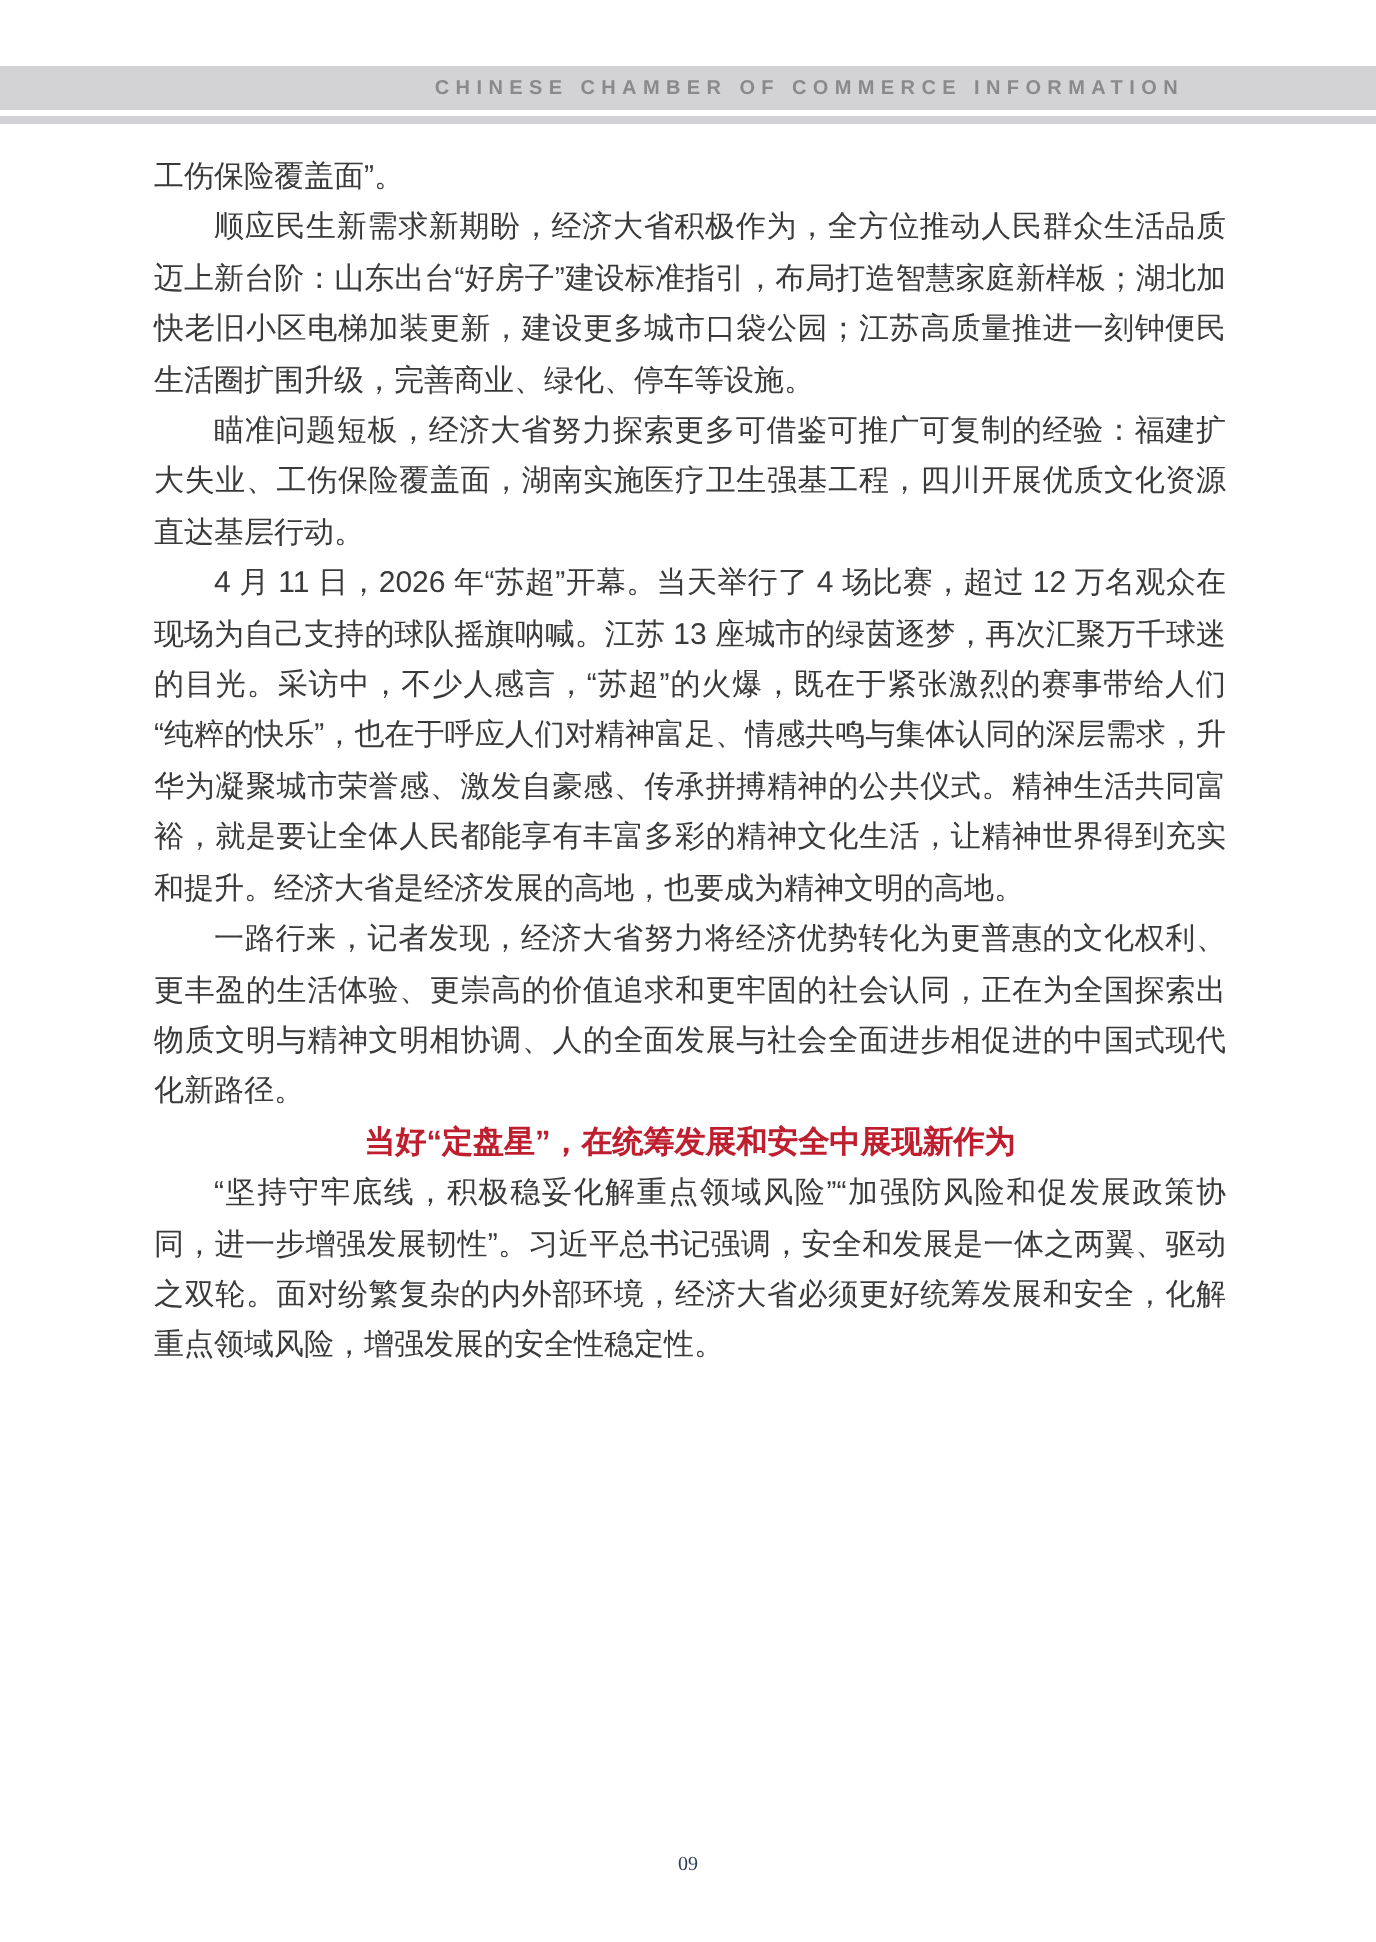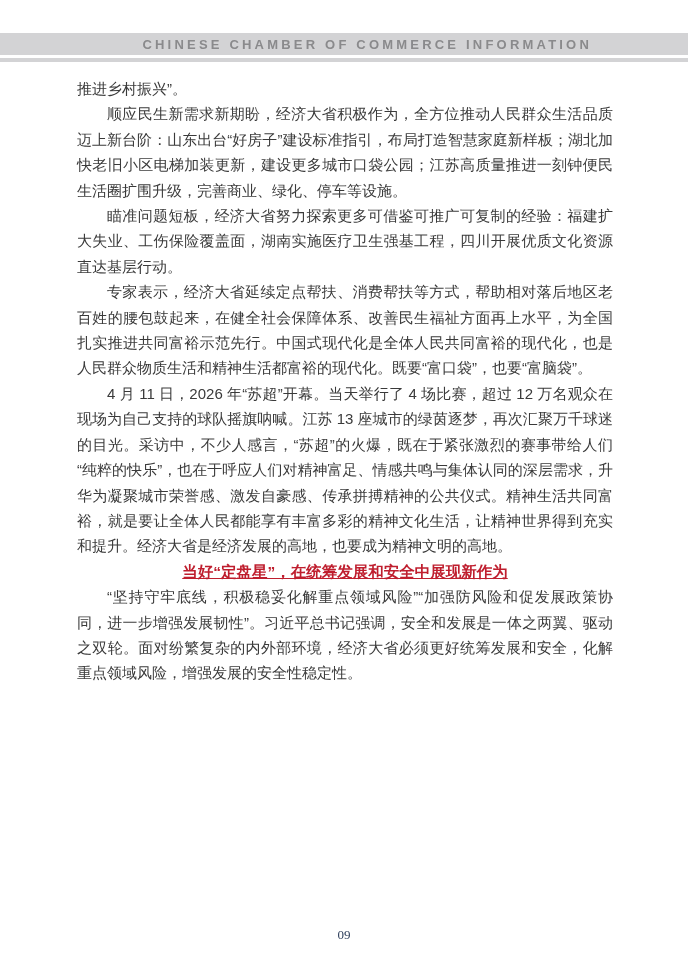--- a/index.html
+++ b/index.html
@@ -14,21 +14,21 @@
 
   
   .header-bar {
     position: absolute; left: 0; top: 33px;
     width: 100%; height: 22px;
     background: var(--header-bar, #d3d3d5);
     display: flex; align-items: center; justify-content: flex-end;
     box-sizing: border-box; padding-right: 96px;
   }
   .header-bar span {
-    font-size: 13px; font-weight: bold;
+    font-size: 10px; font-weight: bold;
     letter-spacing: 3.2px;
     color: var(--header-text, #8a8a8c);
     white-space: nowrap;
   }
   .header-rule {
     position: absolute; left: 0; top: 58px;
     width: 100%; height: 4px;
     background: var(--header-bar, #d3d3d5);
   }
 
@@ -45,49 +45,48 @@
   }
   .content p { margin: 0; text-indent: 2em; }
   .content p.continuation { text-indent: 0; }
   .content h2 {
     margin: 0;
     font-size: 15.5px;
     line-height: 25.4px;
     font-weight: bold;
     text-align: center;
     color: var(--heading-red, #bf1e2e);
-    text-decoration: underline;
   }
 
   
   .page-number {
     position: absolute;
     left: 0; top: 927px; width: 100%;
     text-align: center;
     font-family: "Liberation Serif", "DejaVu Serif", serif;
-    font-size: 13px;
+    font-size: 10px;
     color: var(--page-number, #2e3f5c);
   }
 </style>
 </head>
 <body>
 
 <div class="page">
 
   <div class="header-bar">
     <span>CHINESE CHAMBER OF COMMERCE INFORMATION</span>
   </div>
   <div class="header-rule"></div>
 
   <div class="content">
-    <p class="continuation">推进乡村振兴”。</p>
+    <p class="continuation">工伤保险覆盖面”。</p>
     <p>顺应民生新需求新期盼，经济大省积极作为，全方位推动人民群众生活品质迈上新台阶：山东出台“好房子”建设标准指引，布局打造智慧家庭新样板；湖北加快老旧小区电梯加装更新，建设更多城市口袋公园；江苏高质量推进一刻钟便民生活圈扩围升级，完善商业、绿化、停车等设施。</p>
     <p>瞄准问题短板，经济大省努力探索更多可借鉴可推广可复制的经验：福建扩大失业、工伤保险覆盖面，湖南实施医疗卫生强基工程，四川开展优质文化资源直达基层行动。</p>
-    <p>专家表示，经济大省延续定点帮扶、消费帮扶等方式，帮助相对落后地区老百姓的腰包鼓起来，在健全社会保障体系、改善民生福祉方面再上水平，为全国扎实推进共同富裕示范先行。中国式现代化是全体人民共同富裕的现代化，也是人民群众物质生活和精神生活都富裕的现代化。既要“富口袋”，也要“富脑袋”。</p>
     <p>4 月 11 日，2026 年“苏超”开幕。当天举行了 4 场比赛，超过 12 万名观众在现场为自己支持的球队摇旗呐喊。江苏 13 座城市的绿茵逐梦，再次汇聚万千球迷的目光。采访中，不少人感言，“苏超”的火爆，既在于紧张激烈的赛事带给人们“纯粹的快乐”，也在于呼应人们对精神富足、情感共鸣与集体认同的深层需求，升华为凝聚城市荣誉感、激发自豪感、传承拼搏精神的公共仪式。精神生活共同富裕，就是要让全体人民都能享有丰富多彩的精神文化生活，让精神世界得到充实和提升。经济大省是经济发展的高地，也要成为精神文明的高地。</p>
+    <p>一路行来，记者发现，经济大省努力将经济优势转化为更普惠的文化权利、更丰盈的生活体验、更崇高的价值追求和更牢固的社会认同，正在为全国探索出物质文明与精神文明相协调、人的全面发展与社会全面进步相促进的中国式现代化新路径。</p>
     <h2>当好“定盘星”，在统筹发展和安全中展现新作为</h2>
     <p>“坚持守牢底线，积极稳妥化解重点领域风险”“加强防风险和促发展政策协同，进一步增强发展韧性”。习近平总书记强调，安全和发展是一体之两翼、驱动之双轮。面对纷繁复杂的内外部环境，经济大省必须更好统筹发展和安全，化解重点领域风险，增强发展的安全性稳定性。</p>
 
   </div>
 
   <div class="page-number">09</div>
 
 </div>
 
 </body></html>

